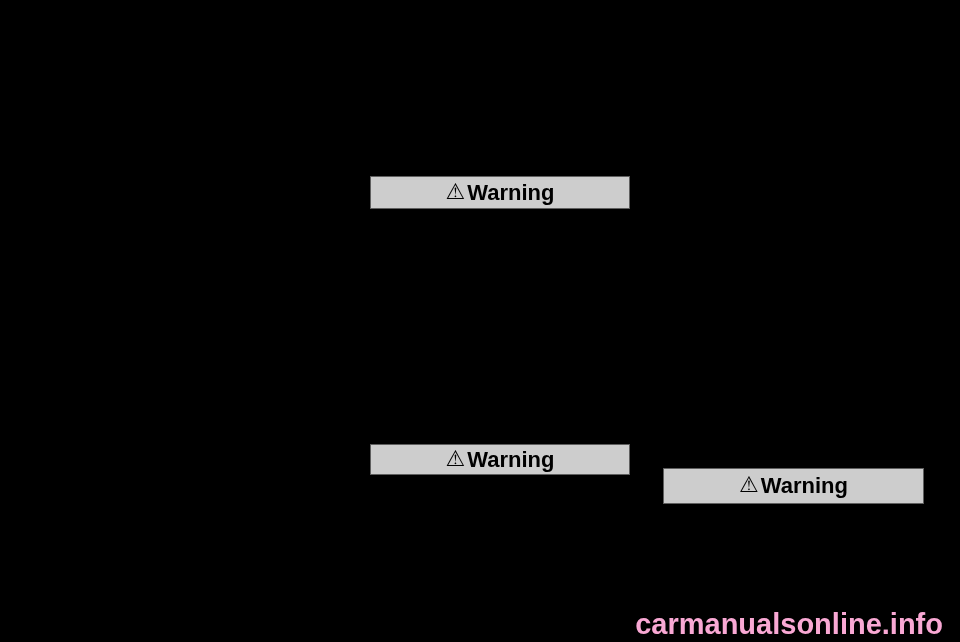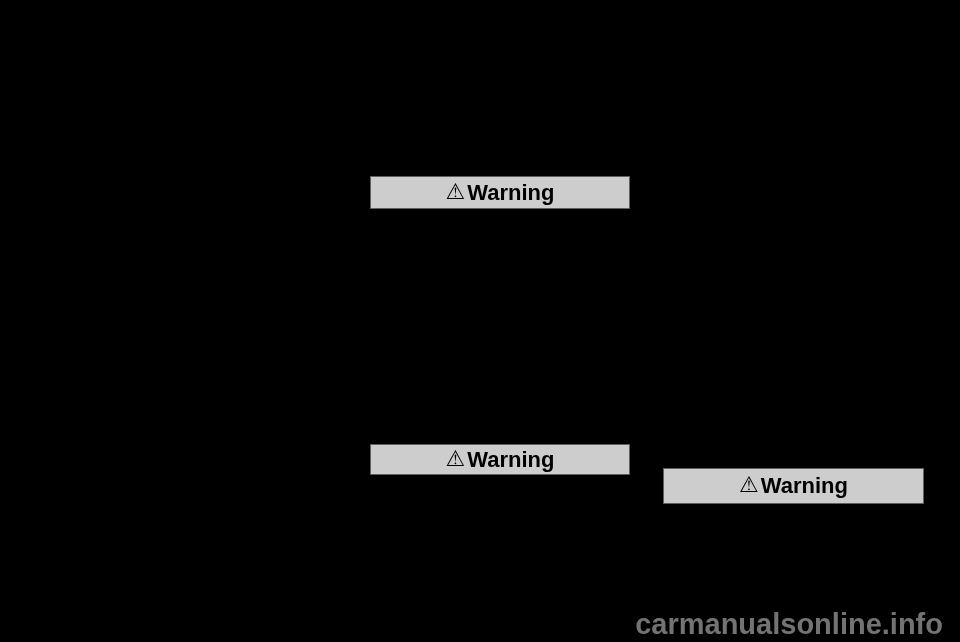--- a/index.html
+++ b/index.html
@@ -34,21 +34,21 @@
     margin-right: 2px;
     transform: translateY(-1px);
   }
   #warning-bar-1 { left: 370px; top: 176px; width: 260px; height: 33px; }
   #warning-bar-2 { left: 370px; top: 444px; width: 260px; height: 31px; }
   #warning-bar-3 { left: 663px; top: 468px; width: 261px; height: 36px; }
   #watermark {
     position: absolute;
     right: 17px;
     bottom: 1px;
-    color: #737373;
+    color: #f9a8d4;
     font-size: 29px;
     font-weight: bold;
     letter-spacing: 0px;
     white-space: nowrap;
     text-align: right;
   }
 </style>
 </head>
 <body>
 

